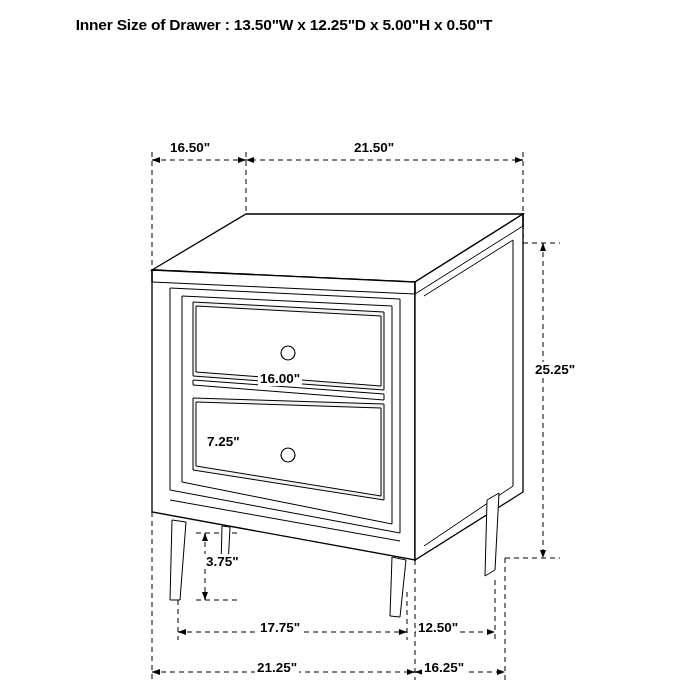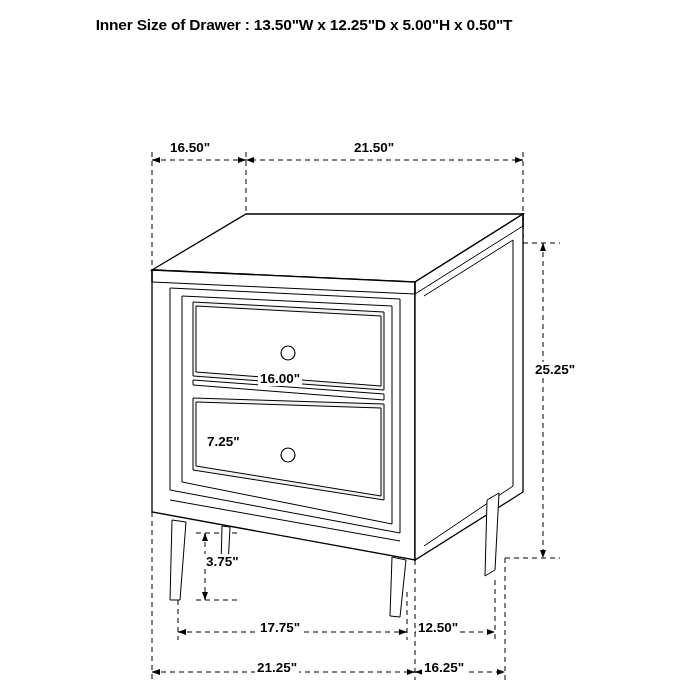--- a/index.html
+++ b/index.html
@@ -17,21 +17,20 @@
   }
   #title {
     position: absolute;
     top: 16px;
     left: 0;
     width: 568px;
     text-align: center;
     font-size: 15.5px;
     font-weight: bold;
     letter-spacing: -0.2px;
-    margin-left: 20px;
   }
   #stage {
     position: absolute;
     top: 0;
     left: 0;
     width: 700px;
     height: 700px;
   }
   .dim-label {
     position: absolute;

